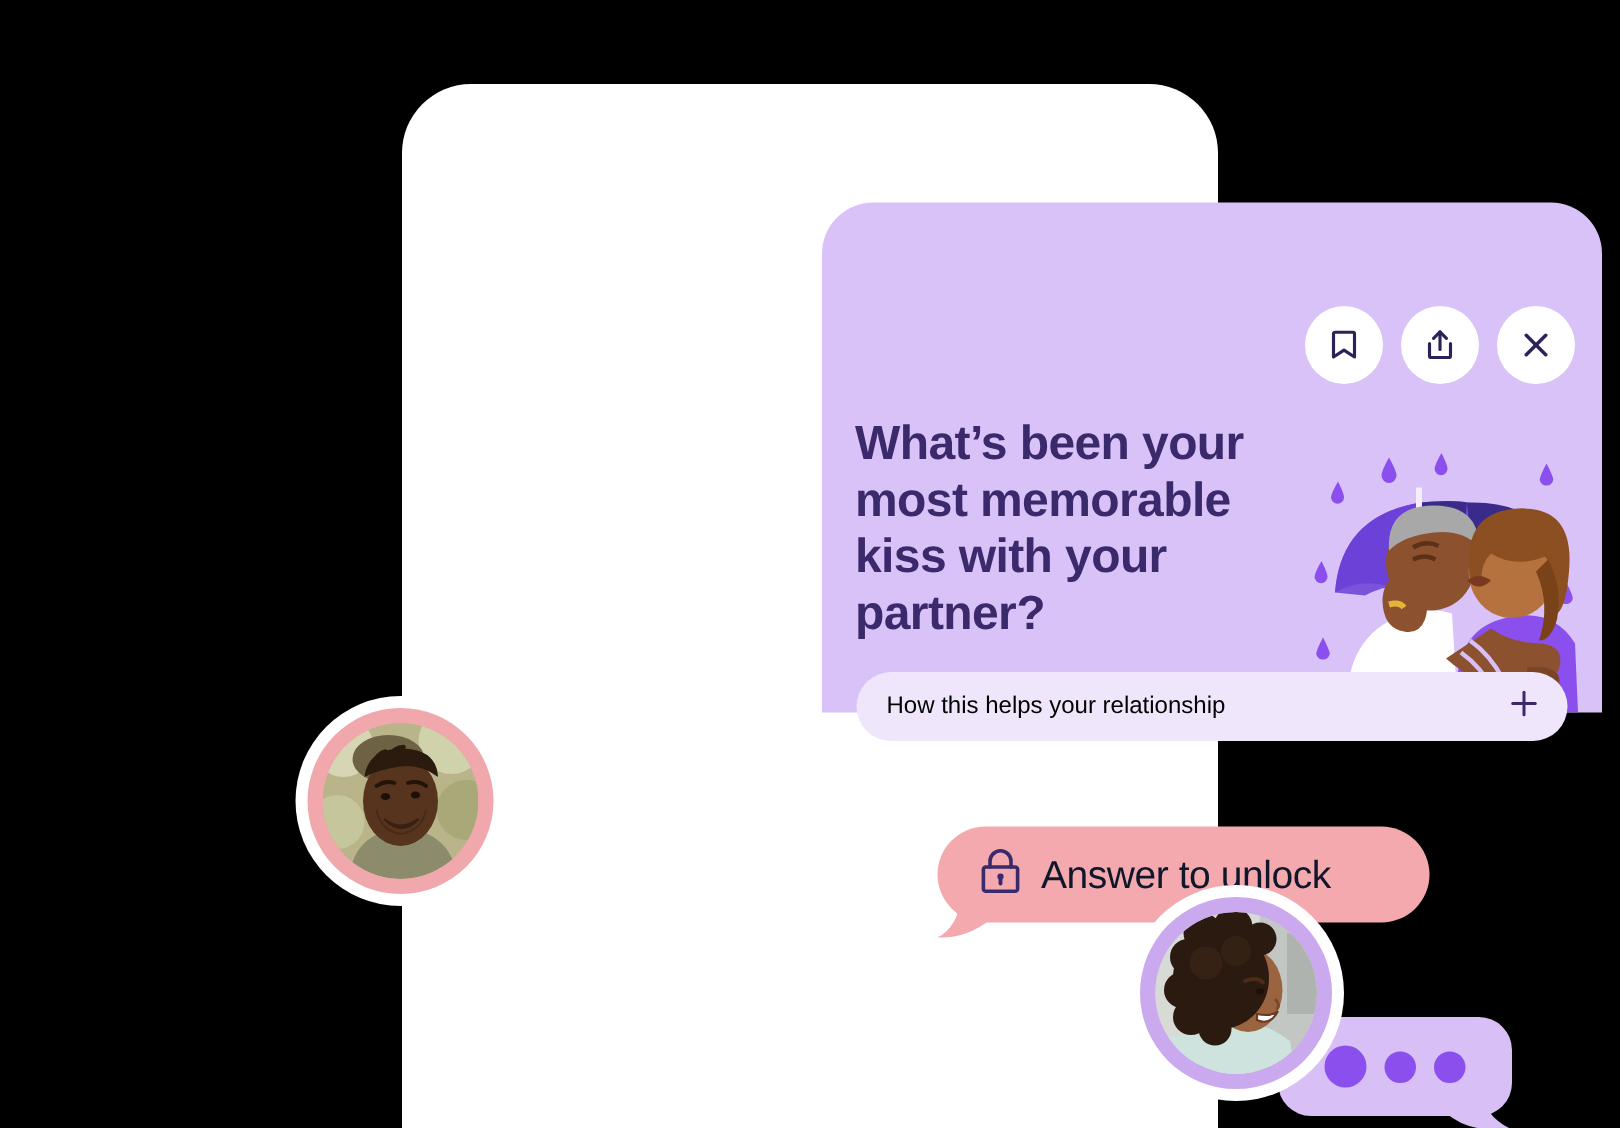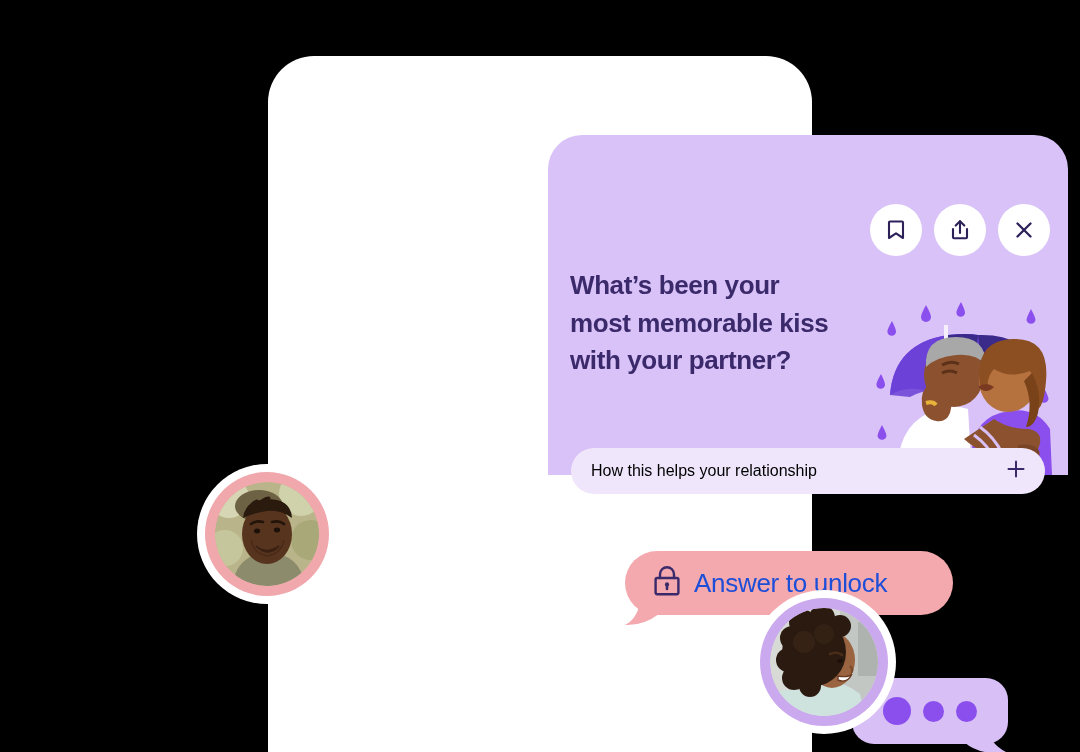--- a/index.html
+++ b/index.html
@@ -57,24 +57,24 @@
     border: none;
     padding: 0;
     cursor: pointer;
   }
   .action-btn svg { display: block; }
 
   
   #prompt-question {
     position: absolute;
     left: 22px;
-    top: 132px;
+    top: 142px;
     width: 268px;
     margin: 0;
-    font-size: 26px;
+    font-size: 32px;
     line-height: 37.5px;
     font-weight: bold;
     letter-spacing: -0.4px;
     color: #3B2A6B;
     font-family: "Liberation Sans", sans-serif;
   }
 
   
   #prompt-illustration {
     position: absolute;
@@ -153,21 +153,21 @@
   #unlock-bubble-tail {
     position: absolute;
     left: 357px;
     top: 540px;
     width: 34px;
     height: 30px;
   }
   #unlock-lock-icon { display: block; margin-right: 12px; }
   #unlock-label {
     font-size: 26px;
-    color: #1d4ed8;
+    color: #0f172a;
     letter-spacing: -0.3px;
   }
 
   
   #typing-bubble {
     position: absolute;
     left: 584px;
     top: 622px;
     width: 156px;
     height: 66px;

